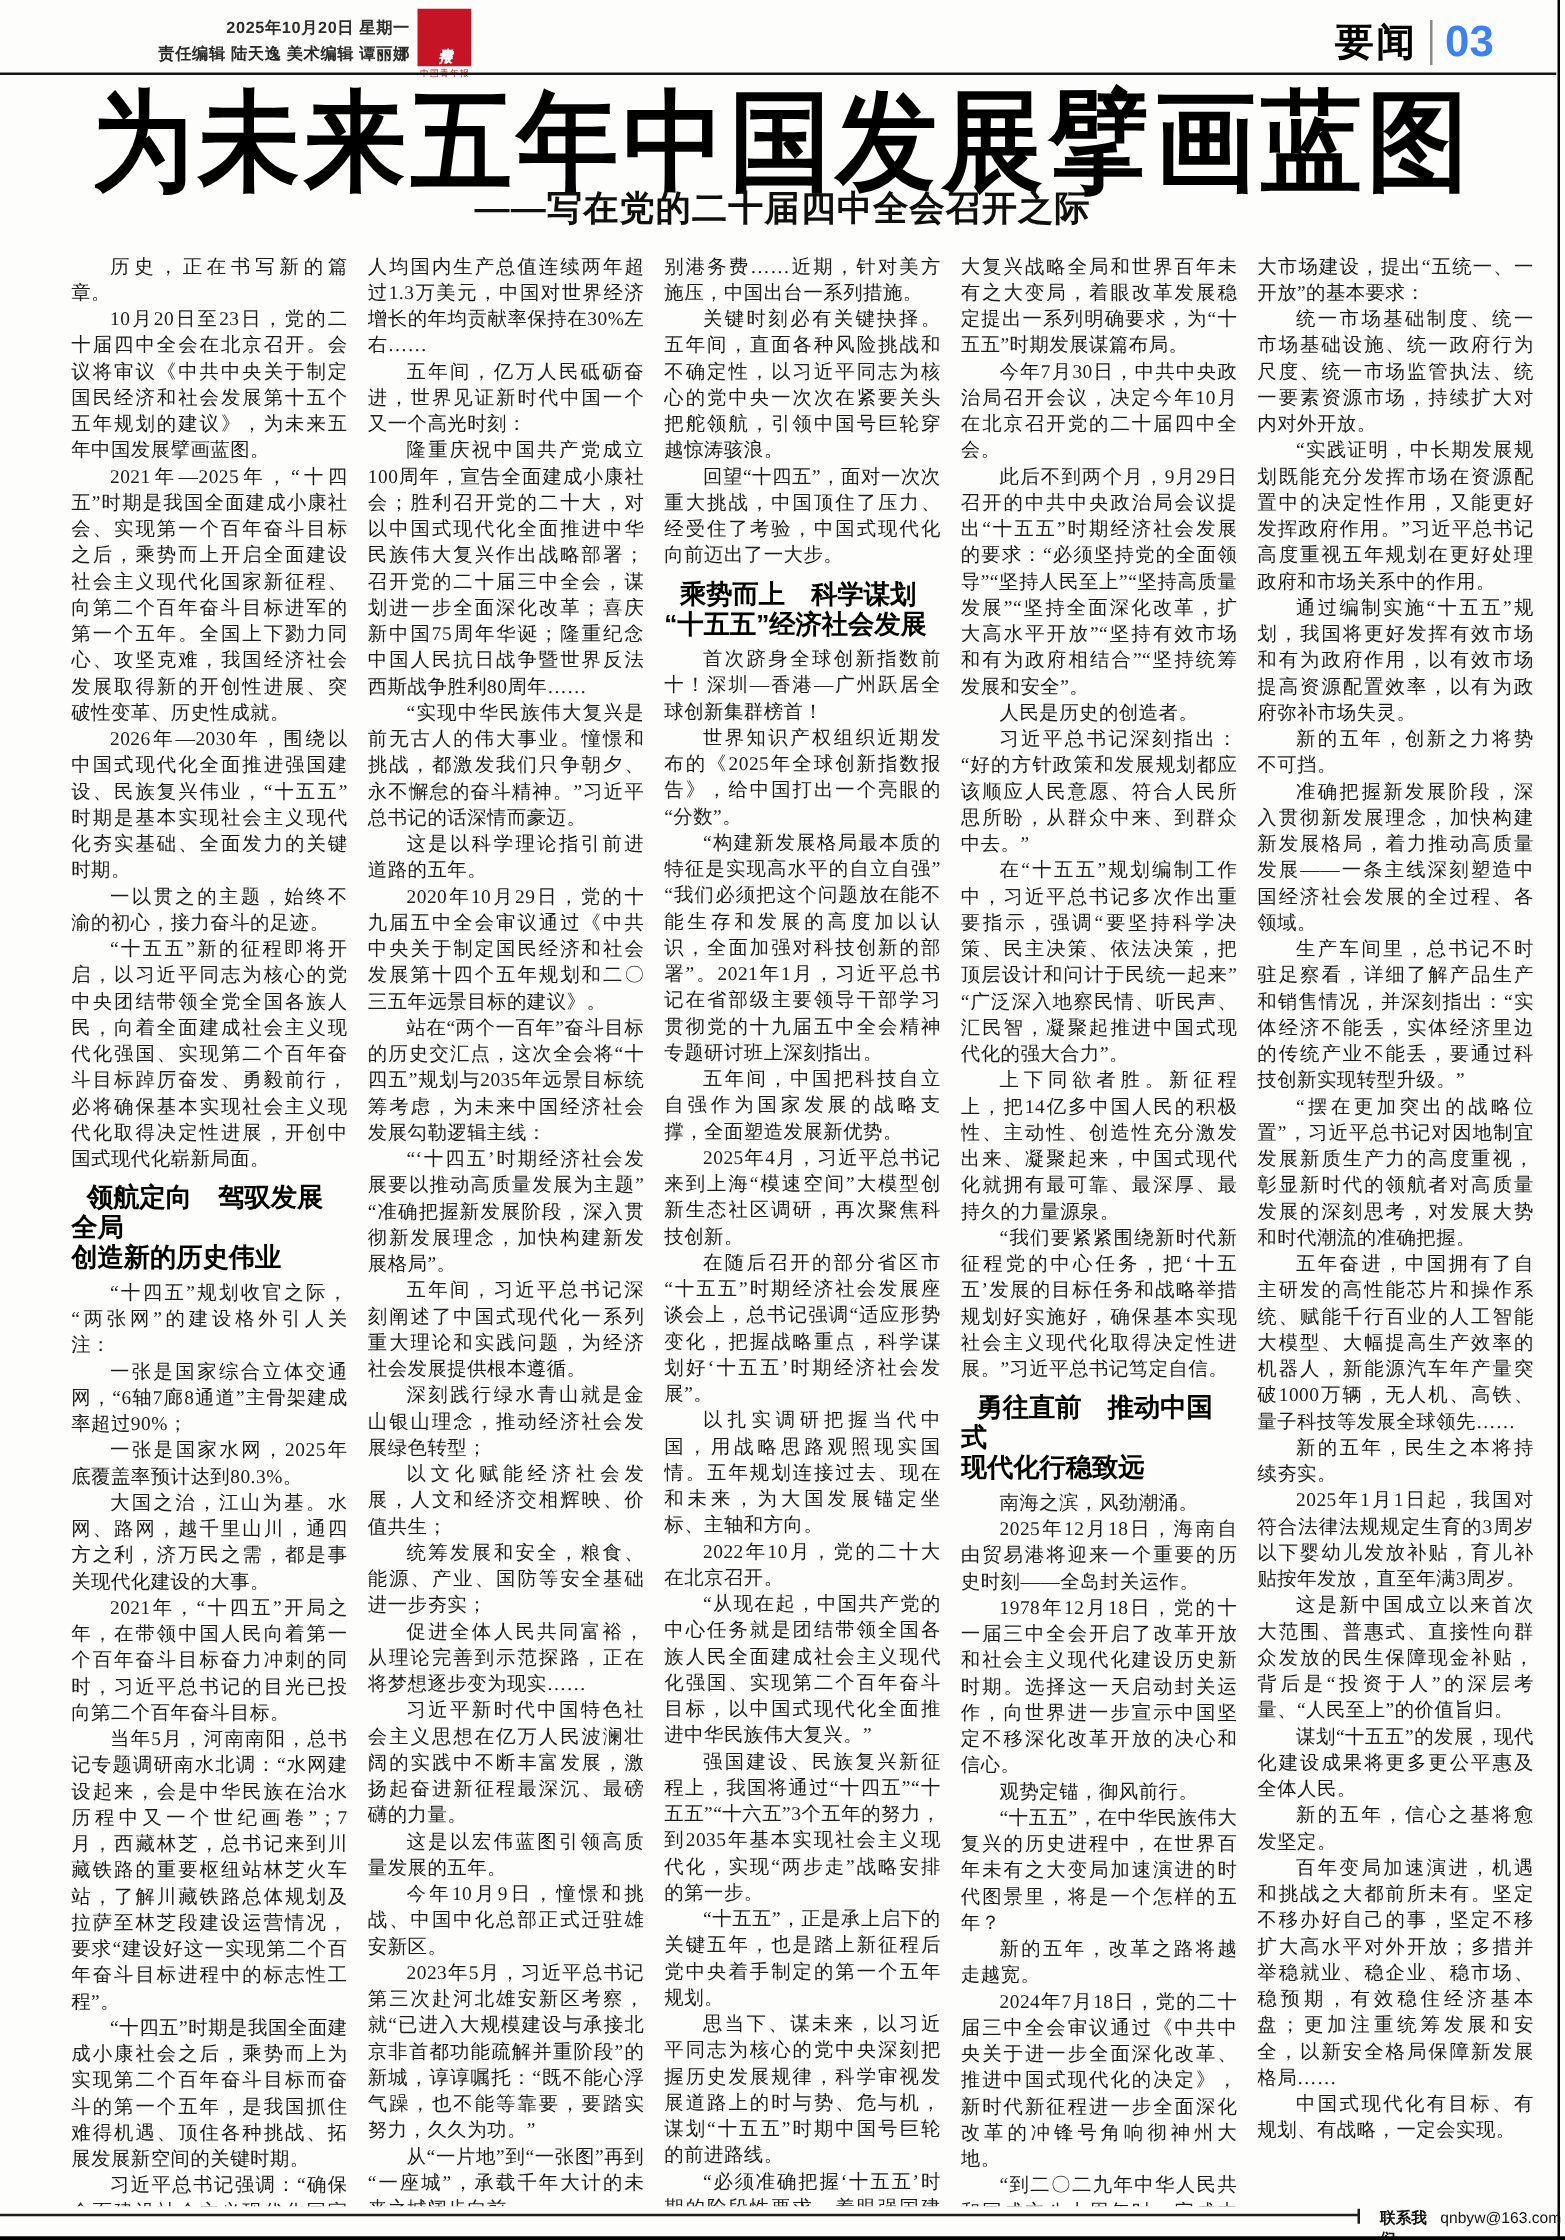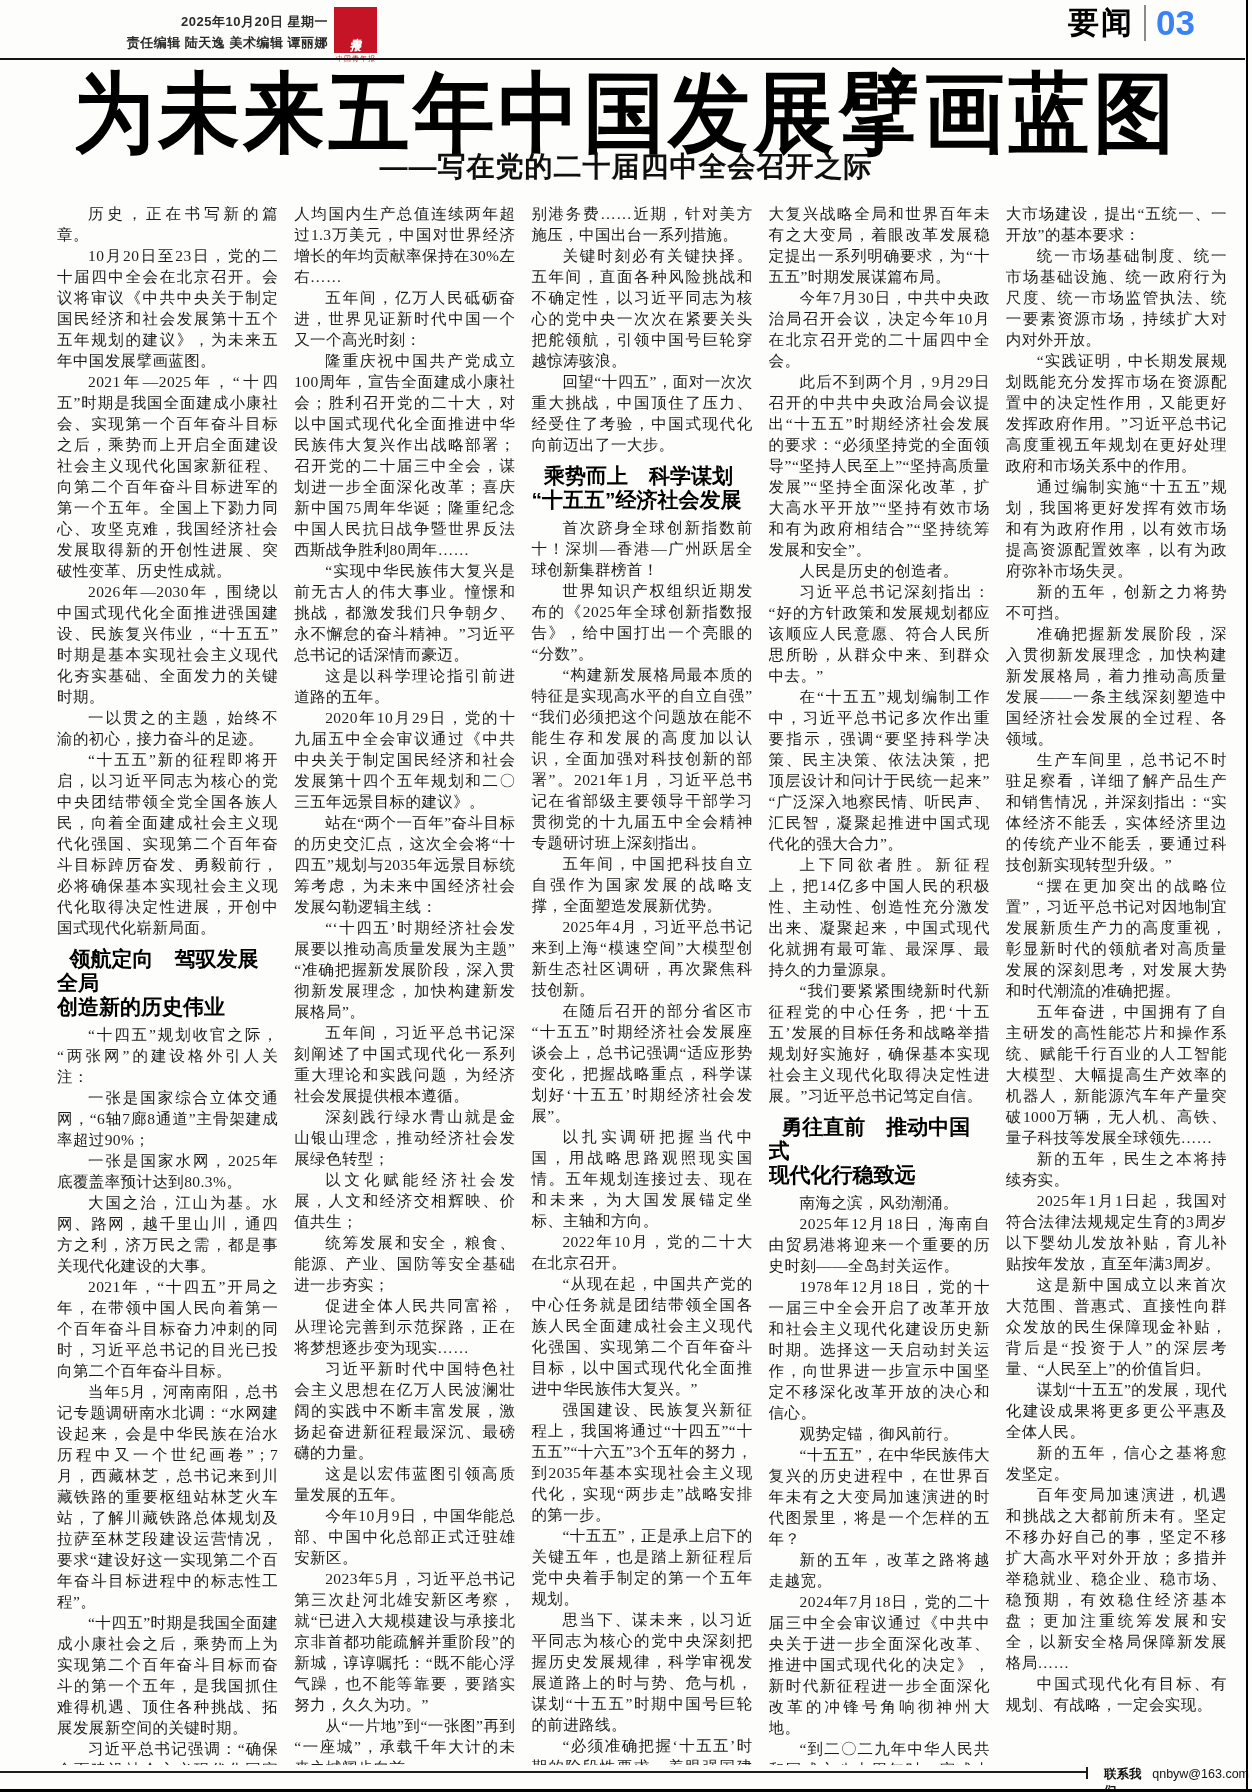--- a/index.html
+++ b/index.html
@@ -24,21 +24,21 @@
     width:43px; height:40px; display:flex; align-items:center; justify-content:center;
     color:#fff; font-weight:700; font-size:11px; line-height:12px;
     writing-mode:vertical-rl; letter-spacing:1px;
     font-family:"Liberation Serif",serif; font-style:italic;
   }
   .mast-logo-caption{
     position:absolute; top:54px; left:332px; width:48px; text-align:center;
     font-size:7px; letter-spacing:1px; font-family:"Liberation Sans",sans-serif;
   }
   .mast-right{
-    position:absolute; top:2px; right:57px; height:42px;
+    position:absolute; top:13px; right:57px; height:42px;
     display:flex; align-items:center; gap:10px;
     font-family:"Liberation Sans","DejaVu Sans",sans-serif;
   }
   .mast-section{font-size:31px; font-weight:900; color:#000; letter-spacing:2px;}
   .mast-div{width:2px; height:36px; background:#8a8a8a;}
   .mast-page{font-size:35px; font-weight:700; color:#3b82f6;}
   .mast-rule{position:absolute; top:58px; left:0px; width:1245px; height:0; border-top:2px solid #151515;}
   
   .headline{
     position:absolute; top:56px; left:0; width:1252px; text-align:center;
@@ -130,21 +130,21 @@
         <p class="body-p">2020年10月29日，党的十九届五中全会审议通过《中共中央关于制定国民经济和社会发展第十四个五年规划和二〇三五年远景目标的建议》。</p>
         <p class="body-p">站在“两个一百年”奋斗目标的历史交汇点，这次全会将“十四五”规划与2035年远景目标统筹考虑，为未来中国经济社会发展勾勒逻辑主线：</p>
         <p class="body-p">“‘十四五’时期经济社会发展要以推动高质量发展为主题”“准确把握新发展阶段，深入贯彻新发展理念，加快构建新发展格局”。</p>
         <p class="body-p">五年间，习近平总书记深刻阐述了中国式现代化一系列重大理论和实践问题，为经济社会发展提供根本遵循。</p>
         <p class="body-p">深刻践行绿水青山就是金山银山理念，推动经济社会发展绿色转型；</p>
         <p class="body-p">以文化赋能经济社会发展，人文和经济交相辉映、价值共生；</p>
         <p class="body-p">统筹发展和安全，粮食、能源、产业、国防等安全基础进一步夯实；</p>
         <p class="body-p">促进全体人民共同富裕，从理论完善到示范探路，正在将梦想逐步变为现实……</p>
         <p class="body-p">习近平新时代中国特色社会主义思想在亿万人民波澜壮阔的实践中不断丰富发展，激扬起奋进新征程最深沉、最磅礴的力量。</p>
         <p class="body-p">这是以宏伟蓝图引领高质量发展的五年。</p>
-        <p class="body-p">今年10月9日，中国华能总部、中国中化总部正式迁驻雄安新区。</p>
+        <p class="body-p">今年10月9日，憧憬和挑战、中国中化总部正式迁驻雄安新区。</p>
         <p class="body-p">2023年5月，习近平总书记第三次赴河北雄安新区考察，就“已进入大规模建设与承接北京非首都功能疏解并重阶段”的新城，谆谆嘱托：“既不能心浮气躁，也不能等靠要，要踏实努力，久久为功。”</p>
         <p class="body-p">从“一片地”到“一张图”再到“一座城”，承载千年大计的未来之城阔步向前。</p>
       </div>
       <div class="col">
         <p class="body-p cont">别港务费……近期，针对美方施压，中国出台一系列措施。</p>
         <p class="body-p">关键时刻必有关键抉择。五年间，直面各种风险挑战和不确定性，以习近平同志为核心的党中央一次次在紧要关头把舵领航，引领中国号巨轮穿越惊涛骇浪。</p>
         <p class="body-p">回望“十四五”，面对一次次重大挑战，中国顶住了压力、经受住了考验，中国式现代化向前迈出了一大步。</p>
         <p class="sec-h">乘势而上　科学谋划
 “十五五”经济社会发展</p>
         <p class="body-p">首次跻身全球创新指数前十！深圳—香港—广州跃居全球创新集群榜首！</p>

